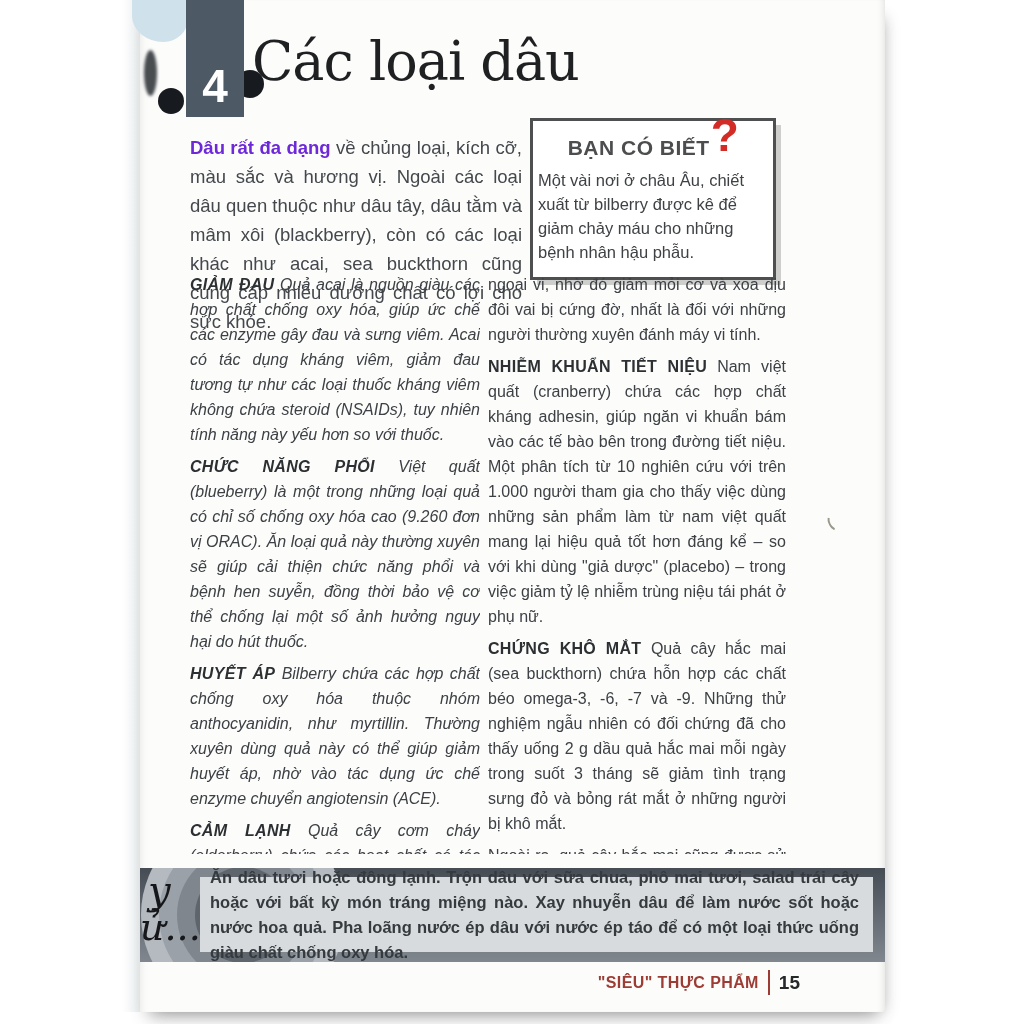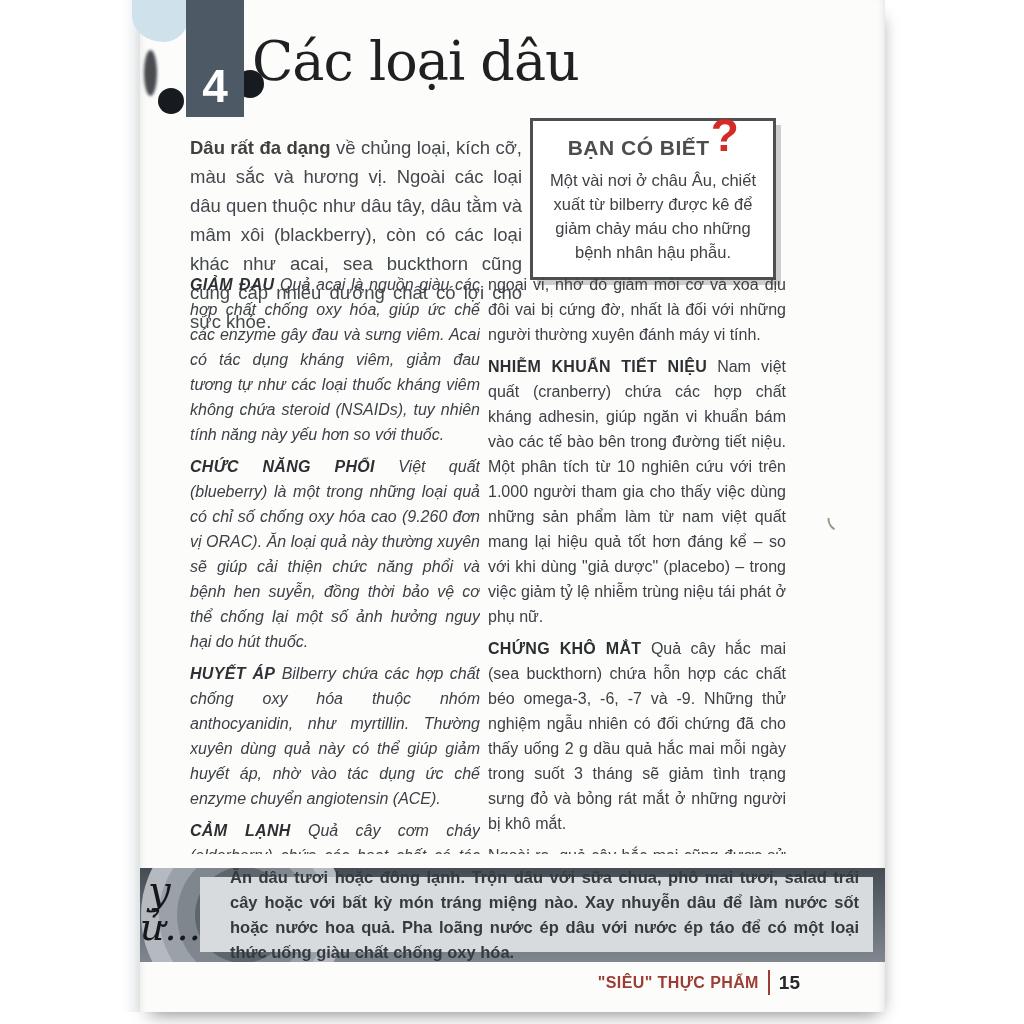--- a/index.html
+++ b/index.html
@@ -19,47 +19,47 @@
   .edge-smudge{position:absolute;left:4px;top:50px;width:13px;height:46px;border-radius:50%;
                background:rgba(28,32,37,.8);filter:blur(1.5px);}
   
   .chapter-box{position:absolute;left:46px;top:0;width:58px;height:117px;background:#4d5965;z-index:2;}
   .chapter-box .num{position:absolute;bottom:8px;left:0;right:0;text-align:center;
                     color:#fff;font-weight:bold;font-size:46px;line-height:1;}
   .page-title{position:absolute;left:112px;top:30px;font-family:"DejaVu Serif",serif;
               font-size:54px;letter-spacing:-1px;color:#1f2022;white-space:nowrap;}
   .intro{position:absolute;left:50px;top:114px;width:332px;font-size:18.5px;line-height:29px;
          color:#44484c;text-align:justify;}
-  .intro b{color:#404040;margin-top:18px;}
+  .intro b{color:#6d28d9;margin-top:18px;}
   
   .dyk{position:absolute;left:390px;top:118px;width:246px;border:3px solid #4e4f51;background:#fff;
        box-shadow:6px 6px 0 -1px rgba(120,120,120,.35);padding:10px 5px 13px;box-sizing:border-box;}
   .dyk-title{font-size:21px;font-weight:bold;color:#4c4d4f;text-align:center;letter-spacing:.5px;
              margin:2px 0 8px;white-space:nowrap;}
   .dyk-q{display:inline-block;color:#d32b26;font-size:46px;font-weight:bold;line-height:0;
          position:relative;top:2px;left:1px;vertical-align:6px;}
-  .dyk-body{font-size:16.5px;line-height:24px;color:#3f4245;text-align:center;}
+  .dyk-body{font-size:16.5px;line-height:24px;color:#3f4245;}
   
   .section-heading{position:absolute;left:50px;top:238px;font-size:23px;font-weight:bold;color:#b0453d;}
   .col{position:absolute;top:272px;height:582px;overflow:hidden;text-align:justify;
        font-size:16px;line-height:25px;color:#3d4145;}
   .col-left{left:50px;width:290px;font-style:italic;}
   .col-right{left:348px;width:298px;}
   .para{margin:0 0 7px;}
   .para .lead{color:#2d3033;letter-spacing:.3px;}
   
   .crescent{position:absolute;left:688px;top:512px;width:11px;height:15px;border:2px solid transparent;
             border-left-color:#9a988a;border-radius:50%;transform:rotate(-28deg);}
   
   .tipbar{position:absolute;left:0;top:868px;width:745px;height:94px;overflow:hidden;
           background:linear-gradient(#464c53,#80878e);}
   .ring{position:absolute;border-radius:50%;}
   .tip-panel{position:absolute;left:60px;top:9px;right:12px;bottom:10px;background:#d8dbdd;
              display:flex;align-items:center;z-index:3;}
-  .tip-text{padding:4px 14px 4px 30px;font-size:16.5px;font-weight:600;line-height:25px;
+  .tip-text{padding:4px 14px 4px 10px;font-size:16.5px;font-weight:600;line-height:25px;
             color:#343a3e;text-align:justify;}
   .frag{position:absolute;font-family:"DejaVu Serif",serif;font-style:italic;color:#16171a;z-index:4;line-height:1;}
   .frag.top{left:8px;top:2px;font-size:40px;}
   .frag.bottom{left:0;top:40px;font-size:38px;}
   
   .footer{position:absolute;right:85px;top:970px;display:flex;align-items:center;}
   .footer .book{font-size:16px;font-weight:bold;color:#9c3c35;letter-spacing:.4px;}
   .footer .divider{width:2px;height:25px;background:#9c3c35;margin:0 9px;}
   .footer .pagenum{font-size:19px;font-weight:bold;color:#26282a;}
 </style>

